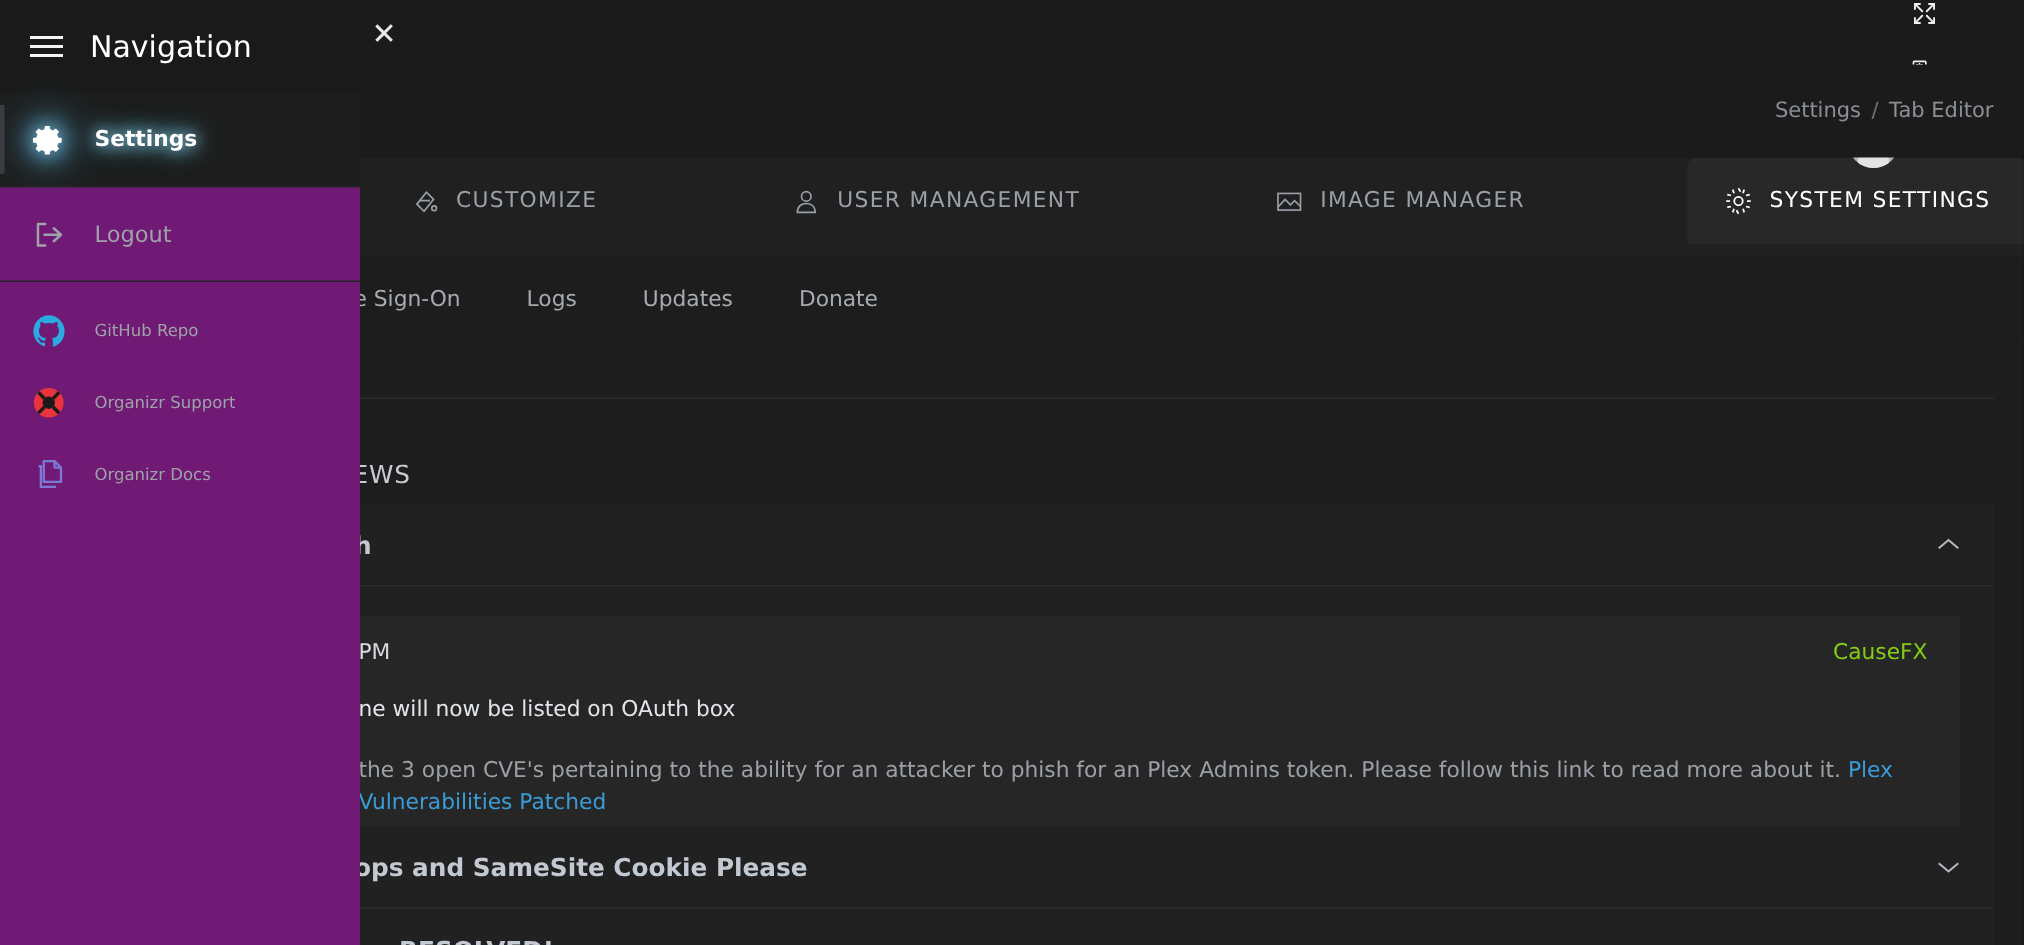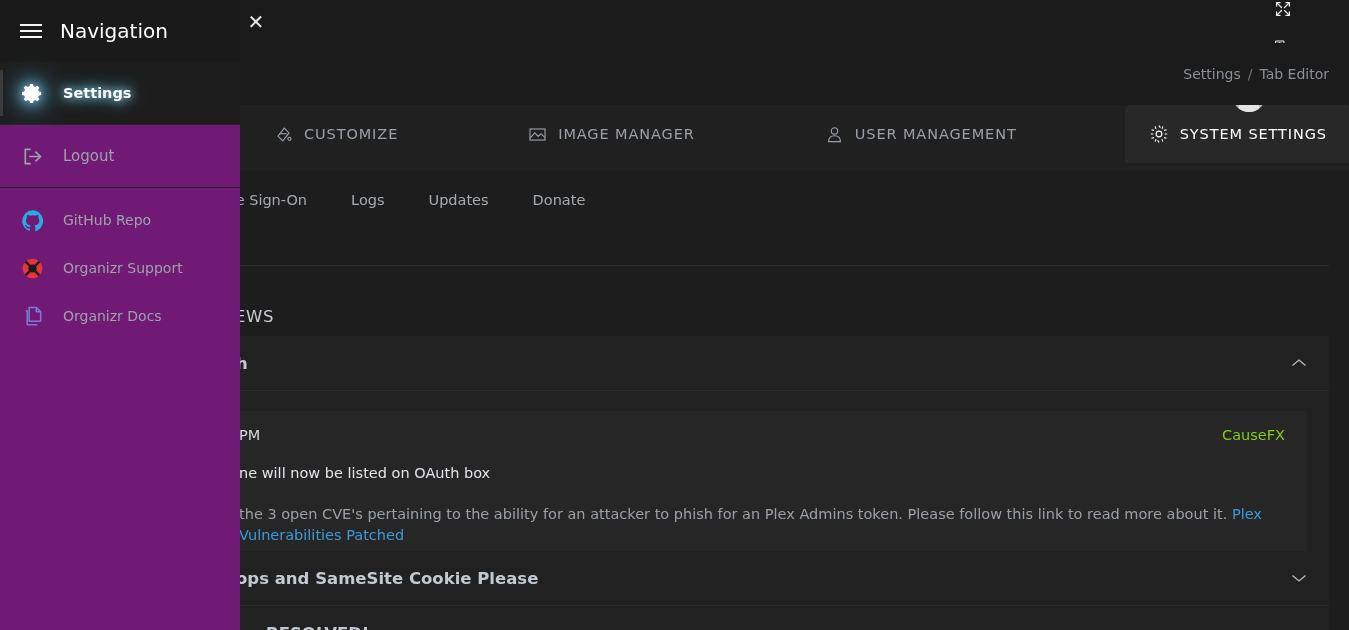--- a/index.html
+++ b/index.html
@@ -156,55 +156,55 @@
     color:#ffffff; font-weight:bold; font-size:14.5px;
     text-shadow:0 0 10px #9fe3ff, 0 0 18px #5fd0ff;
   }
   .sb-item.active .sb-ico { filter: drop-shadow(0 0 7px #8fdcff) drop-shadow(0 0 13px #4fc8ff); }
   .sb-label { color:#9ea3a9; font-size:15px; }
   .sb-ico { width:25px; height:25px; display:flex; align-items:center; justify-content:center; }
   .sb-links { padding-top:8px; }
   .sb-link {
     height:48px; display:flex; align-items:center; gap:18px; padding-left:20px; cursor:pointer;
   }
-  .sb-link .sb-label { font-size:14px; }
+  .sb-link .sb-label { font-size:11px; }
 </style>
 </head>
 <body>
 
 <div id="app">
 
   <div class="maintabs">
     <div class="mtab">
       <span class="mt-ico">
         <svg width="19" height="19" viewBox="0 0 24 24" fill="none" stroke="#9aa0a8" stroke-width="1.4">
           <path d="M5 14 L13 4 L19 10 L11 20 Z"></path>
           <path d="M7 11 L16 11"></path>
           <circle cx="19.5" cy="17.5" r="2"></circle>
         </svg>
       </span>
       <span>CUSTOMIZE</span>
     </div>
     <div class="mtab">
       <span class="mt-ico">
         <svg width="19" height="19" viewBox="0 0 24 24" fill="none" stroke="#9aa0a8" stroke-width="1.4">
+          <circle cx="12" cy="7.5" r="4"></circle>
+          <path d="M4.5 21 C4.5 15.8 8 13.5 12 13.5 C16 13.5 19.5 15.8 19.5 21 Z"></path>
+        </svg>
+      </span>
+      <span>USER MANAGEMENT</span>
+    </div>
+    <div class="mtab">
+      <span class="mt-ico">
+        <svg width="19" height="19" viewBox="0 0 24 24" fill="none" stroke="#9aa0a8" stroke-width="1.4">
           <rect x="2.5" y="5" width="19" height="14"></rect>
           <path d="M2.5 16.5 L8.5 10 L13 14.5 L16.5 11 L21.5 16"></path>
         </svg>
       </span>
       <span>IMAGE MANAGER</span>
-    </div>
-    <div class="mtab">
-      <span class="mt-ico">
-        <svg width="19" height="19" viewBox="0 0 24 24" fill="none" stroke="#9aa0a8" stroke-width="1.4">
-          <circle cx="12" cy="7.5" r="4"></circle>
-          <path d="M4.5 21 C4.5 15.8 8 13.5 12 13.5 C16 13.5 19.5 15.8 19.5 21 Z"></path>
-        </svg>
-      </span>
-      <span>USER MANAGEMENT</span>
     </div>
     <div class="mtab active">
       <span class="mt-ico">
         <svg width="20" height="20" viewBox="0 0 24 24" fill="none" stroke="#ffffff" stroke-width="1.4">
           <circle cx="12" cy="12" r="3.4"></circle>
           <path d="M12 1.8 L13.6 4.6 M12 22.2 L10.4 19.4 M21 6.9 L18 7.6 M3 17.1 L6 16.4 M21 17.1 L18 16.4 M3 6.9 L6 7.6 M16.6 2.9 L15.6 5.8 M7.4 21.1 L8.4 18.2 M21.8 12 L18.8 12 M5.2 12 L2.2 12 M16.6 21.1 L15.6 18.2 M7.4 2.9 L8.4 5.8"></path>
         </svg>
       </span>
       <span>SYSTEM SETTINGS</span>
     </div>

